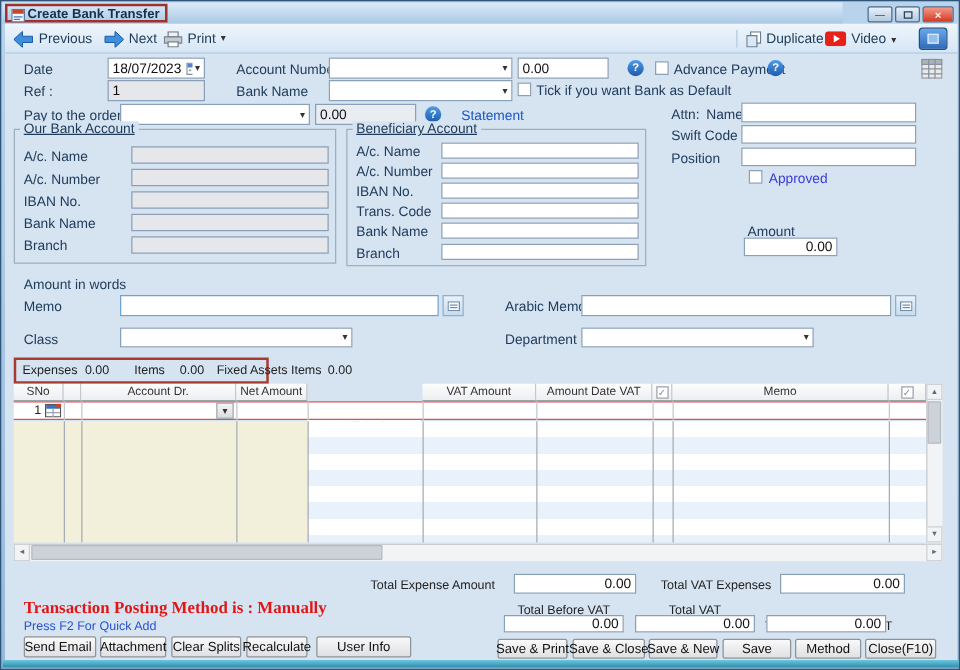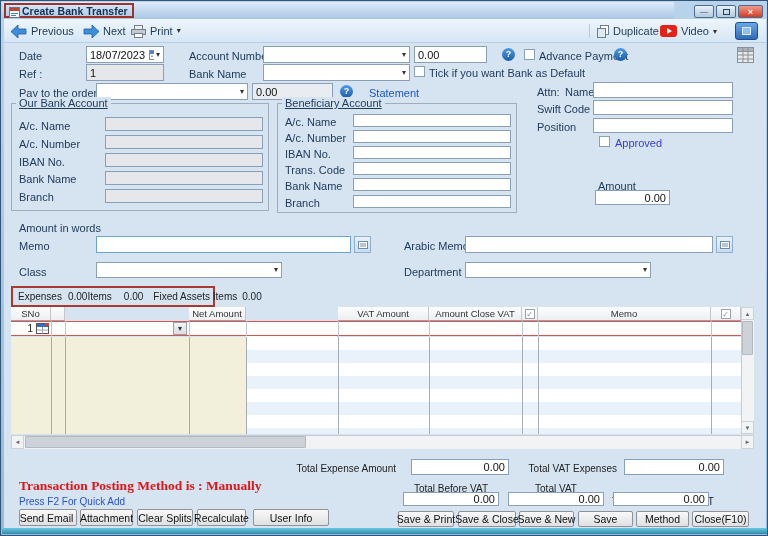--- a/index.html
+++ b/index.html
@@ -262,32 +262,33 @@
     <span class="caret">▾</span>
   </div>
   <span class="lbl" style="left:403px;top:265px;">Department</span>
   <div class="dd" style="left:464px;top:261px;width:186px;height:16px;">
     <span class="caret">▾</span>
   </div>
 
   <div class="redbox sum-bar">
     <span>Expenses</span>
     <span style="margin-left:6px">0.00</span>
-    <span style="margin-left:0">Items</span>
+    <span style="margin-left:20px">Items</span>
     <span style="margin-left:12px">0.00</span>
     <span style="margin-left:10px">Fixed Assets Items</span>
     <span style="margin-left:5px">0.00</span>
   </div>
 
   <div class="hdrcell" style="left:10px;width:40px;">SNo</div>
   <div class="hdrcell" style="left:50px;width:14px;"></div>
+  <div class="hdrcell" style="left:64px;width:124px;">Account Dr.</div>
   <div class="hdrcell" style="left:188px;width:57px;">Net Amount</div>
   <div class="hdrcell" style="left:245px;width:92px;margin-top:28px;">VAT Code</div>
   <div class="hdrcell" style="left:337px;width:91px;">VAT Amount</div>
-  <div class="hdrcell" style="left:428px;width:93px;">Amount Close VAT</div>
+  <div class="hdrcell" style="left:428px;width:93px;">Amount Date VAT</div>
   <div class="hdrcell" style="left:521px;width:16px;">
     <span class="hdrchk">✓</span>
   </div>
   <div class="hdrcell" style="left:537px;width:173px;">Memo</div>
   <div class="hdrcell" style="left:710px;width:30px;">
     <span class="hdrchk">✓</span>
   </div>
 
   <div class="row1"></div>
   <span class="abs" style="left:10px;top:322px;width:22px;text-align:right;font-size:10px;color:#222;">1</span>

